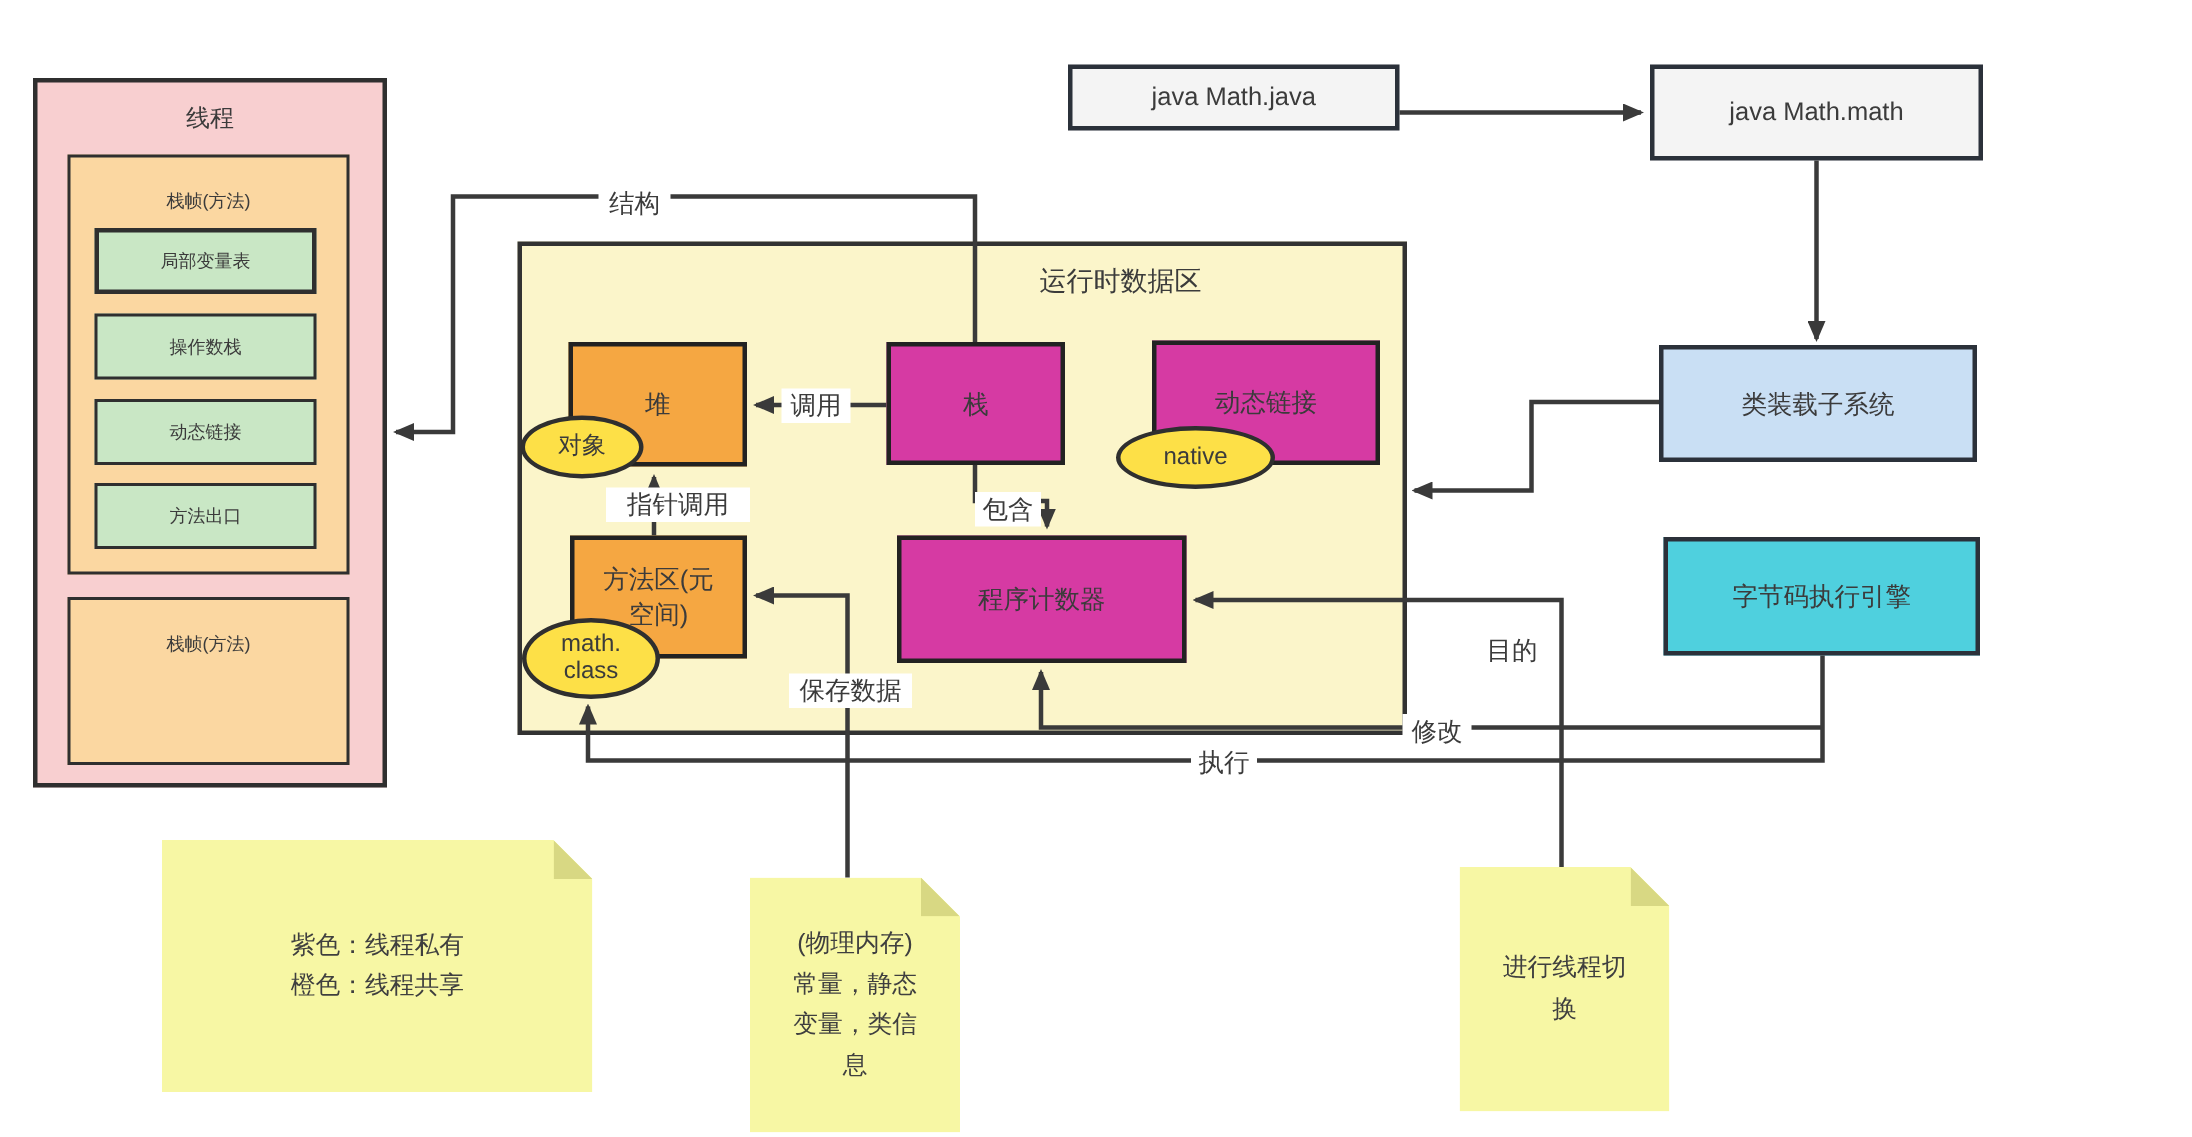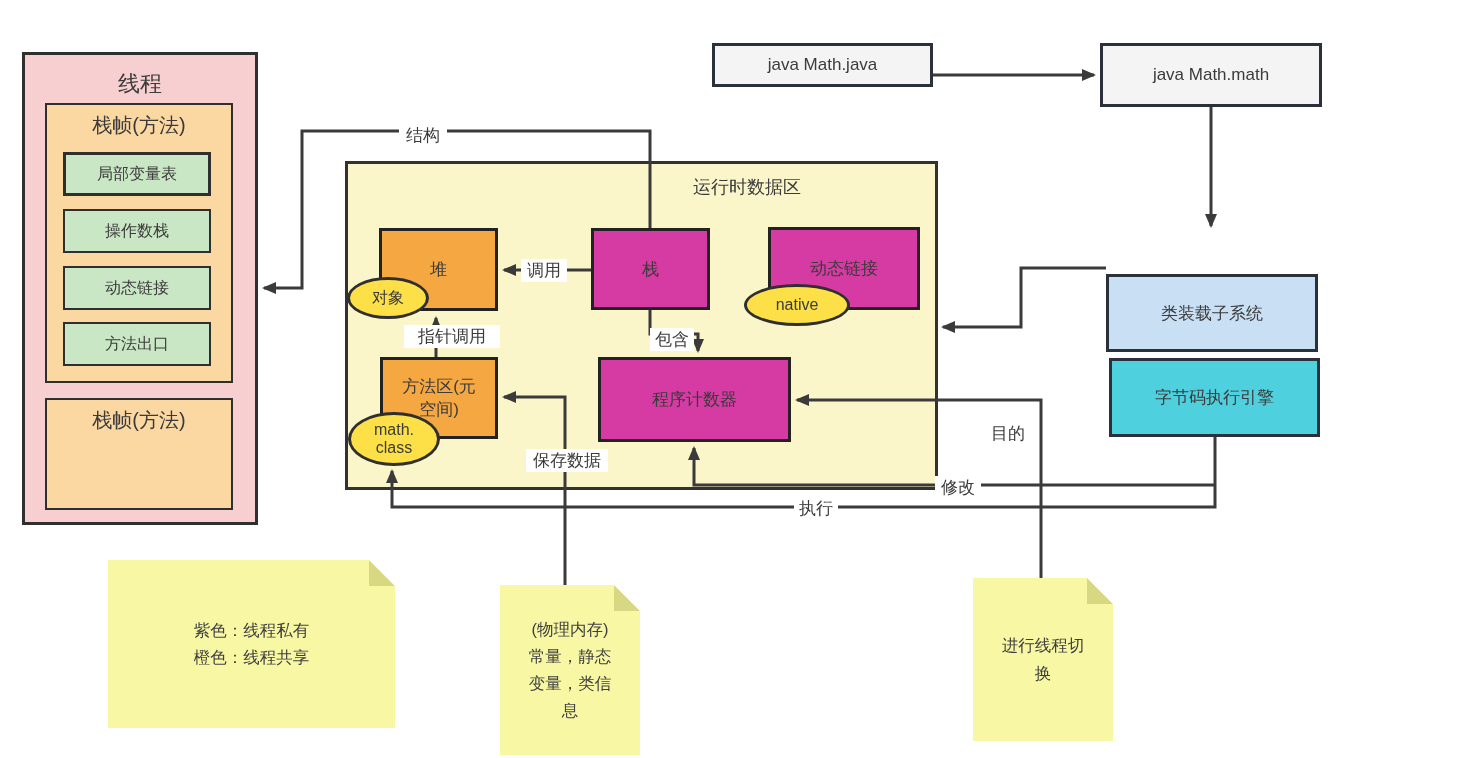--- a/index.html
+++ b/index.html
@@ -9,25 +9,25 @@
     --cyan:#4fd0de; --line:#3a3a3a; --gray_box:#f4f4f4; --ink:#3b3b3b;
   }
   *{box-sizing:border-box;margin:0;padding:0;}
   body{font-family:"Liberation Sans","DejaVu Sans",sans-serif;background:#fff;}
   #canvas{position:relative;width:1461px;height:758px;background:#fff;overflow:hidden;color:var(--ink);}
   .box{position:absolute;display:flex;align-items:center;justify-content:center;
        text-align:center;font-size:17px;color:var(--ink);}
   .pre{white-space:pre-line;}
   
   .thread{background:var(--pink);border:3px solid #2f2f2f;z-index:1;}
-  .thread-title{position:absolute;top:14px;width:100%;text-align:center;font-size:22px;}
+  .thread-title{position:absolute;top:14px;width:100%;text-align:center;font-size:16px;}
   .frame{position:absolute;background:var(--orange_light);border:2px solid #2f2f2f;}
-  .frame-title{position:absolute;top:7px;width:100%;text-align:center;font-size:20px;}
+  .frame-title{position:absolute;top:21px;width:100%;text-align:center;font-size:12px;}
   .gitem{position:absolute;left:16px;width:148px;height:44px;background:var(--green);
-         border:2px solid #2f2f2f;display:flex;align-items:center;justify-content:center;font-size:16px;}
+         border:2px solid #2f2f2f;display:flex;align-items:center;justify-content:center;font-size:12px;}
   .gitem.thick{border-width:3.5px;}
   
   .runtime{background:var(--yellow_area);border:3px solid #323232;z-index:1;}
   .magenta{background:var(--magenta);border:3px solid #222;z-index:3;}
   .orange{background:var(--orange_deep);border:3px solid #222;z-index:3;}
   .ellipse{position:absolute;background:#fde047;border:3px solid #2f2f2f;border-radius:50%;
            display:flex;align-items:center;justify-content:center;text-align:center;
            font-size:16px;line-height:1.15;z-index:4;}
   
   .graybox{background:var(--gray_box);border:3px solid #2b313a;z-index:1;}
@@ -96,21 +96,21 @@
 空间)</div>
 
   <div class="ellipse" style="left:347px;top:277px;width:82px;height:42px;">对象</div>
   <div class="ellipse" style="left:744px;top:284px;width:106px;height:42px;">native</div>
   <div class="ellipse pre" style="left:348px;top:412px;width:92px;height:54px;">math.
 class</div>
 
   <div class="box graybox" style="left:712px;top:43px;width:221px;height:44px;">java Math.java</div>
   <div class="box graybox" style="left:1100px;top:43px;width:222px;height:64px;">java Math.math</div>
 
-  <div class="box bluebox" style="left:1106px;top:230px;width:212px;height:78px;margin-top:44px;">类装载子系统</div>
+  <div class="box bluebox" style="left:1106px;top:230px;width:212px;height:78px;">类装载子系统</div>
   <div class="box cyanbox" style="left:1109px;top:358px;width:211px;height:79px;">字节码执行引擎</div>
 
   <div class="note" style="left:108px;top:560px;width:287px;height:168px;">
     <span class="fold"></span>
     <span class="pre">紫色：线程私有
 橙色：线程共享</span>
   </div>
   <div class="note" style="left:500px;top:585px;width:140px;height:170px;">
     <span class="fold"></span>
     <span class="pre">(物理内存)

